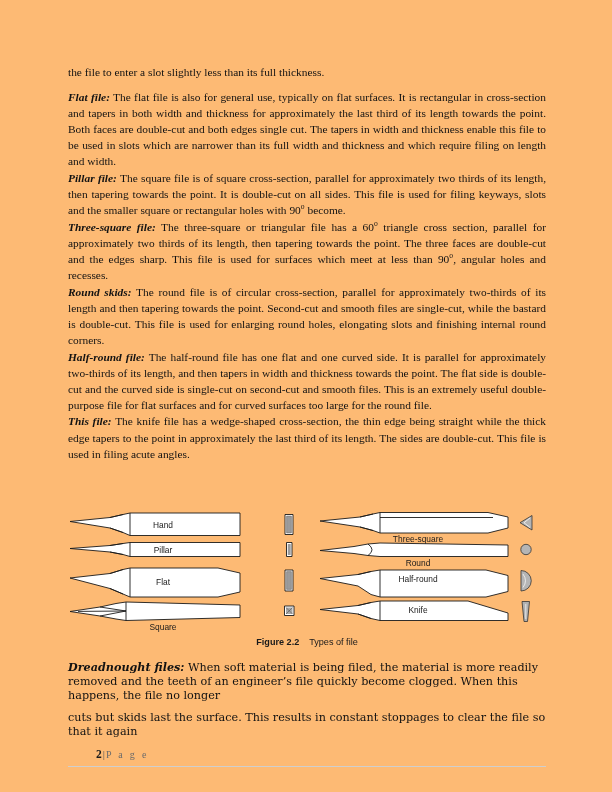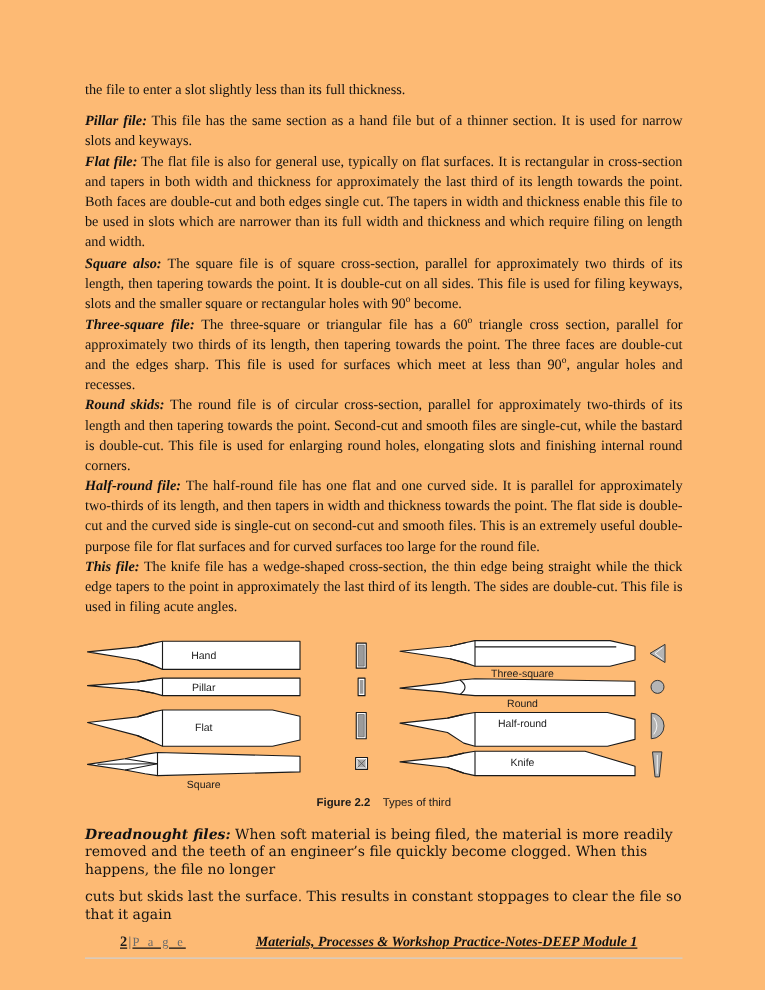--- a/index.html
+++ b/index.html
@@ -101,21 +101,20 @@
     position: absolute;
     left: 68px;
     top: 748px;
     width: 478px;
     height: 24px;
   }
   .footer-row {
     display: flex;
     align-items: baseline;
     font-size: 11px;
-    text-decoration: underline;
   }
   .footer-page {
     margin-left: 28px;
     white-space: nowrap;
   }
   .footer-page .pgnum {
     font-weight: bold;
     font-size: 11.5px;
     color: #1a1a1a;
   }
@@ -150,25 +149,24 @@
 <body>
 
 <div class="page">
 
   <div class="content">
 
     <p class="body-text gap-after">
       <span>the file to enter a slot slightly less than its full thickness.</span>
     </p>
 
-    <p class="body-text"><span class="term">Pillar file:</span><span> This file has the same section as a hand file but of a thinner section. It is used for narrow slots and keyways.</span></p>
 
     <p class="body-text"><span class="term">Flat file:</span><span> The flat file is also for general use, typically on flat surfaces. It is rectangular in cross-section and tapers in both width and thickness for approximately the last third of its length towards the point. Both faces are double-cut and both edges single cut. The tapers in width and thickness enable this file to be used in slots which are narrower than its full width and thickness and which require filing on length and width.</span></p>
 
-    <p class="body-text"><span class="term">Square also:</span><span> The square file is of square cross-section, parallel for approximately two thirds of its length, then tapering towards the point. It is double-cut on all sides. This file is used for filing keyways, slots and the smaller square or rectangular holes with 90</span><sup class="deg">o</sup><span> become.</span></p>
+    <p class="body-text"><span class="term">Pillar file:</span><span> The square file is of square cross-section, parallel for approximately two thirds of its length, then tapering towards the point. It is double-cut on all sides. This file is used for filing keyways, slots and the smaller square or rectangular holes with 90</span><sup class="deg">o</sup><span> become.</span></p>
 
     <p class="body-text"><span class="term">Three-square file:</span><span> The three-square or triangular file has a 60</span><sup class="deg">o</sup><span> triangle cross section, parallel for approximately two thirds of its length, then tapering towards the point. The three faces are double-cut and the edges sharp. This file is used for surfaces which meet at less than 90</span><sup class="deg">o</sup><span>, angular holes and recesses.</span></p>
 
     <p class="body-text"><span class="term">Round skids:</span><span> The round file is of circular cross-section, parallel for approximately two-thirds of its length and then tapering towards the point. Second-cut and smooth files are single-cut, while the bastard is double-cut. This file is used for enlarging round holes, elongating slots and finishing internal round corners.</span></p>
 
     <p class="body-text"><span class="term">Half-round  file:</span><span> The half-round file has one flat and one curved side. It is parallel for approximately two-thirds of its length, and then tapers in width and thickness towards the point. The flat side is double-cut and the curved side is single-cut on second-cut and smooth files. This is an extremely useful double-purpose file for flat surfaces and for curved surfaces too large for the round file.</span></p>
 
     <p class="body-text"><span class="term">This file:</span><span> The knife file has a wedge-shaped cross-section, the thin edge being straight while the thick edge tapers to the point in approximately the last third of its length. The sides are double-cut. This file is used in filing acute angles.</span></p>
 
   </div>
@@ -273,32 +271,31 @@
         <g>
           <path d="M454 93.5 L461.5 93.5 L459.5 113.5 L456 113.5 Z" fill="#b0b0b0" stroke="#333" stroke-width="0.8"></path>
           <path d="M457.8 96 L457.8 111" stroke="#fff" stroke-width="0.7"></path>
         </g>
       </g>
     </svg>
 
     <div class="figure-caption">
       <span class="fignum">Figure 2.2</span>
       <span>&nbsp;&nbsp;</span>
-      <span class="figtitle">Types of third</span>
+      <span class="figtitle">Types of file</span>
     </div>
   </div>
 
   <div class="tail">
     <p><span class="term">Dreadnought files:</span><span> When soft material is being filed, the material is more readily removed and the teeth of an engineer’s file quickly become clogged. When this happens, the file no longer</span></p>
     <p class="second">cuts but skids last the surface. This results in constant stoppages to clear the file so that it again</p>
   </div>
 
   <div class="footer">
     <div class="footer-row">
       <div class="footer-page">
         <span class="pgnum">2</span><span class="pgsep">|</span><span class="pgword">P a g e</span>
       </div>
-      <div class="footer-title">Materials, Processes &amp; Workshop Practice-Notes-DEEP Module 1</div>
     </div>
     <div class="footer-rule"></div>
   </div>
 
 </div>
 
 </body></html>

